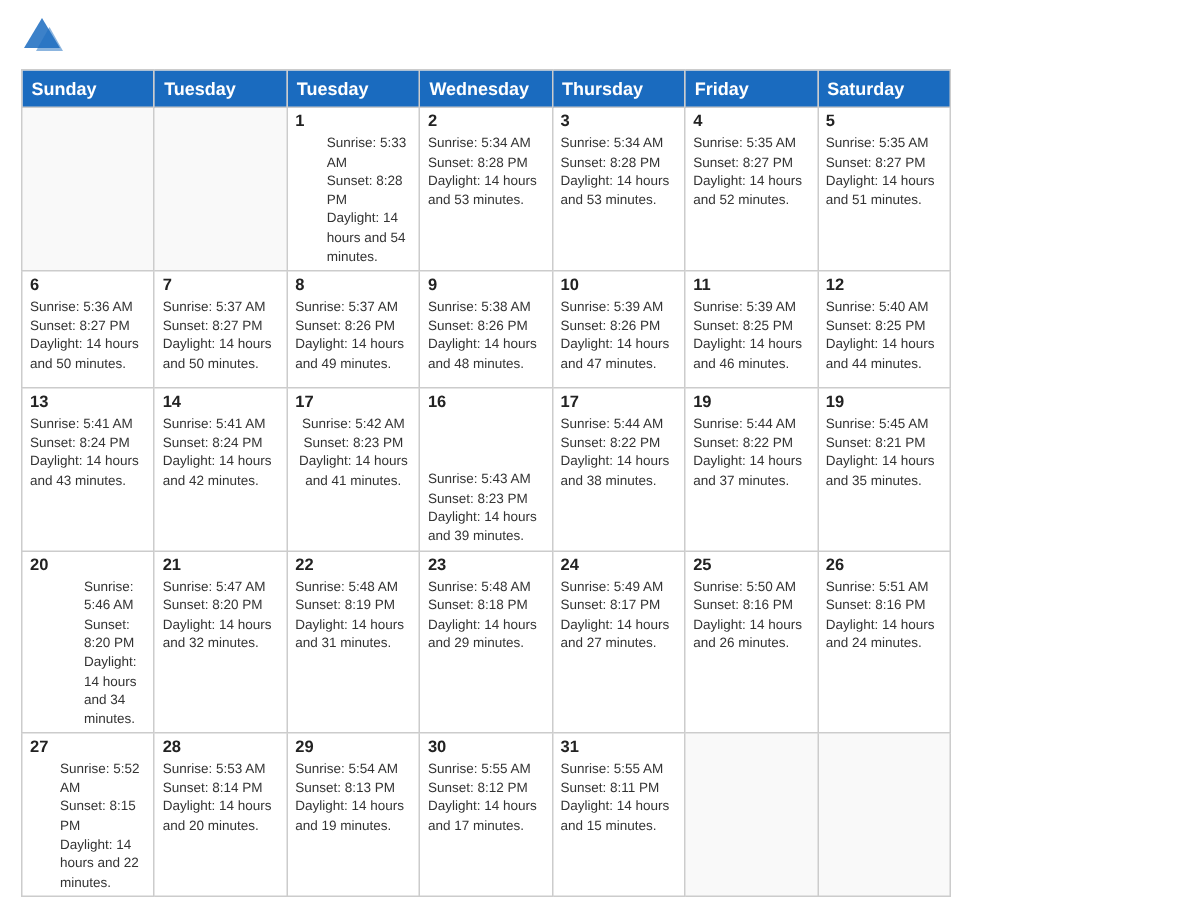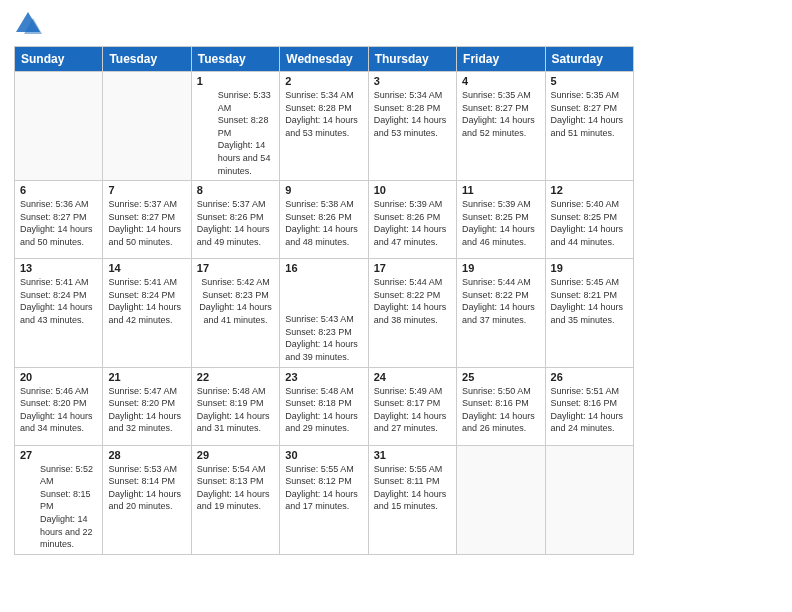--- a/index.html
+++ b/index.html
@@ -248,21 +248,21 @@
           <td>
             <div class="day-number">19</div>
             <div class="day-info" style="white-space: pre-line;">Sunrise: 5:45 AM
 Sunset: 8:21 PM
 Daylight: 14 hours and 35 minutes.</div>
           </td>
         </tr>
         <tr>
           <td>
             <div class="day-number">20</div>
-            <div class="day-info" style="white-space: pre-line;">Sunrise: 5:46 AM
+            <div class="day-info" style="white-space: pre-line; margin-left: 36px;">Sunrise: 5:46 AM
 Sunset: 8:20 PM
 Daylight: 14 hours and 34 minutes.</div>
           </td>
           <td>
             <div class="day-number">21</div>
             <div class="day-info" style="white-space: pre-line;">Sunrise: 5:47 AM
 Sunset: 8:20 PM
 Daylight: 14 hours and 32 minutes.</div>
           </td>
           <td>

